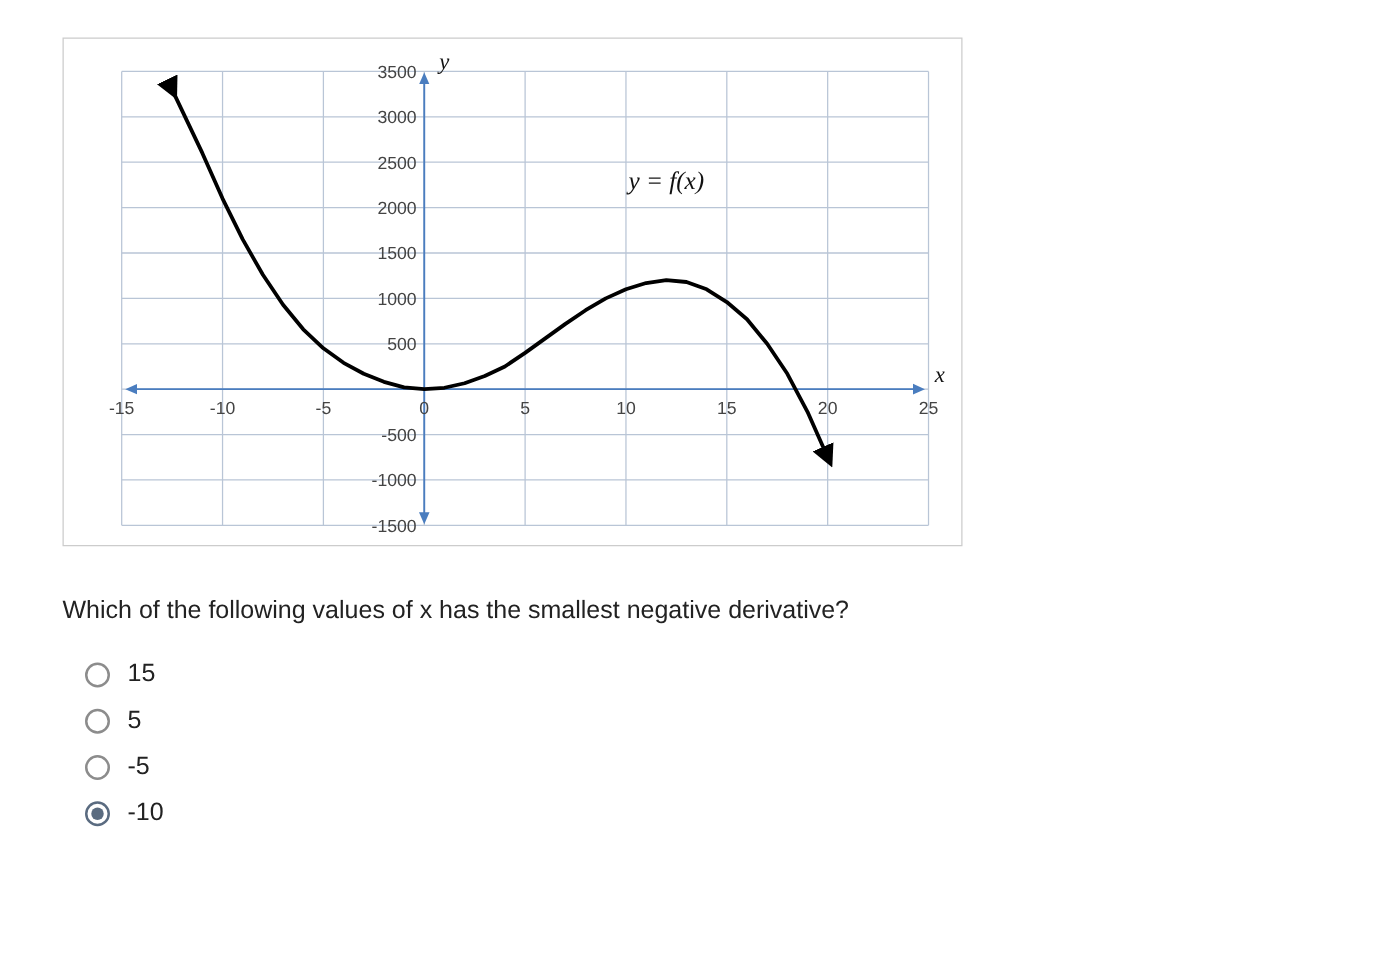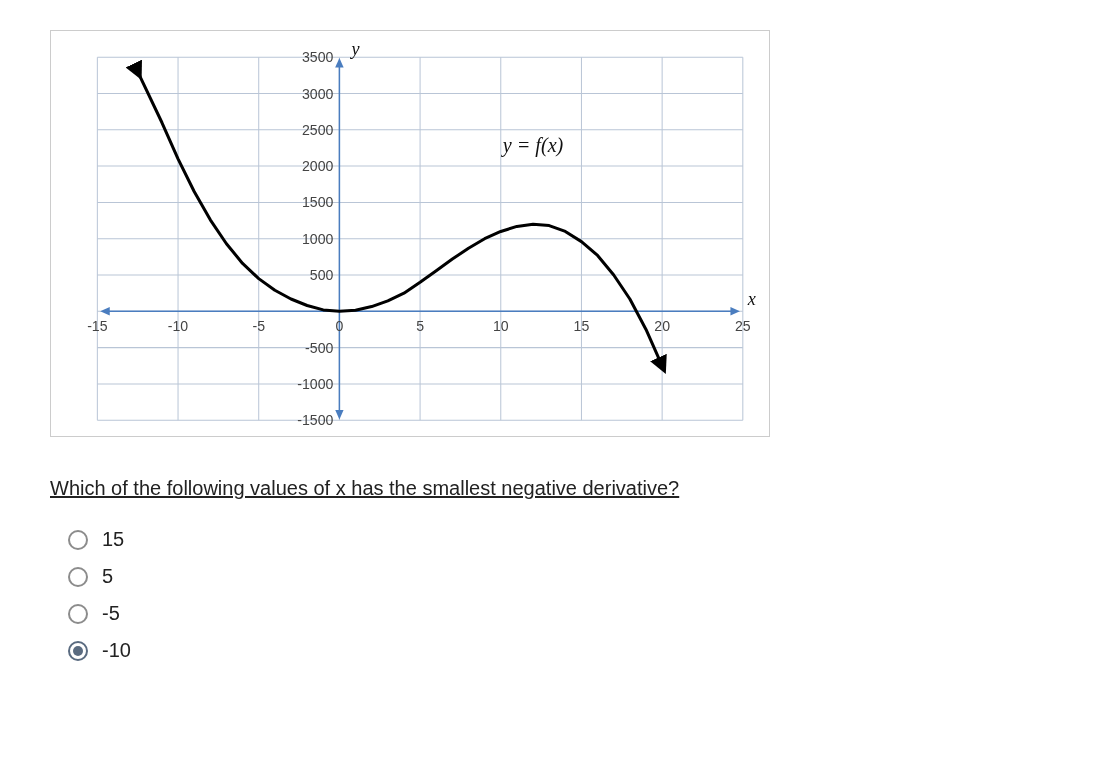--- a/index.html
+++ b/index.html
@@ -17,21 +17,20 @@
     margin: 0 0 40px 0;
   }
   .chart-svg {
     display: block;
     width: 100%;
     height: auto;
   }
   .question {
     font-size: 20px;
     margin: 20px 0 28px 0;
-    text-decoration: underline;
   }
   .options {
     display: flex;
     flex-direction: column;
     gap: 14px;
     margin-left: 18px;
   }
   .option {
     display: flex;
     align-items: center;

